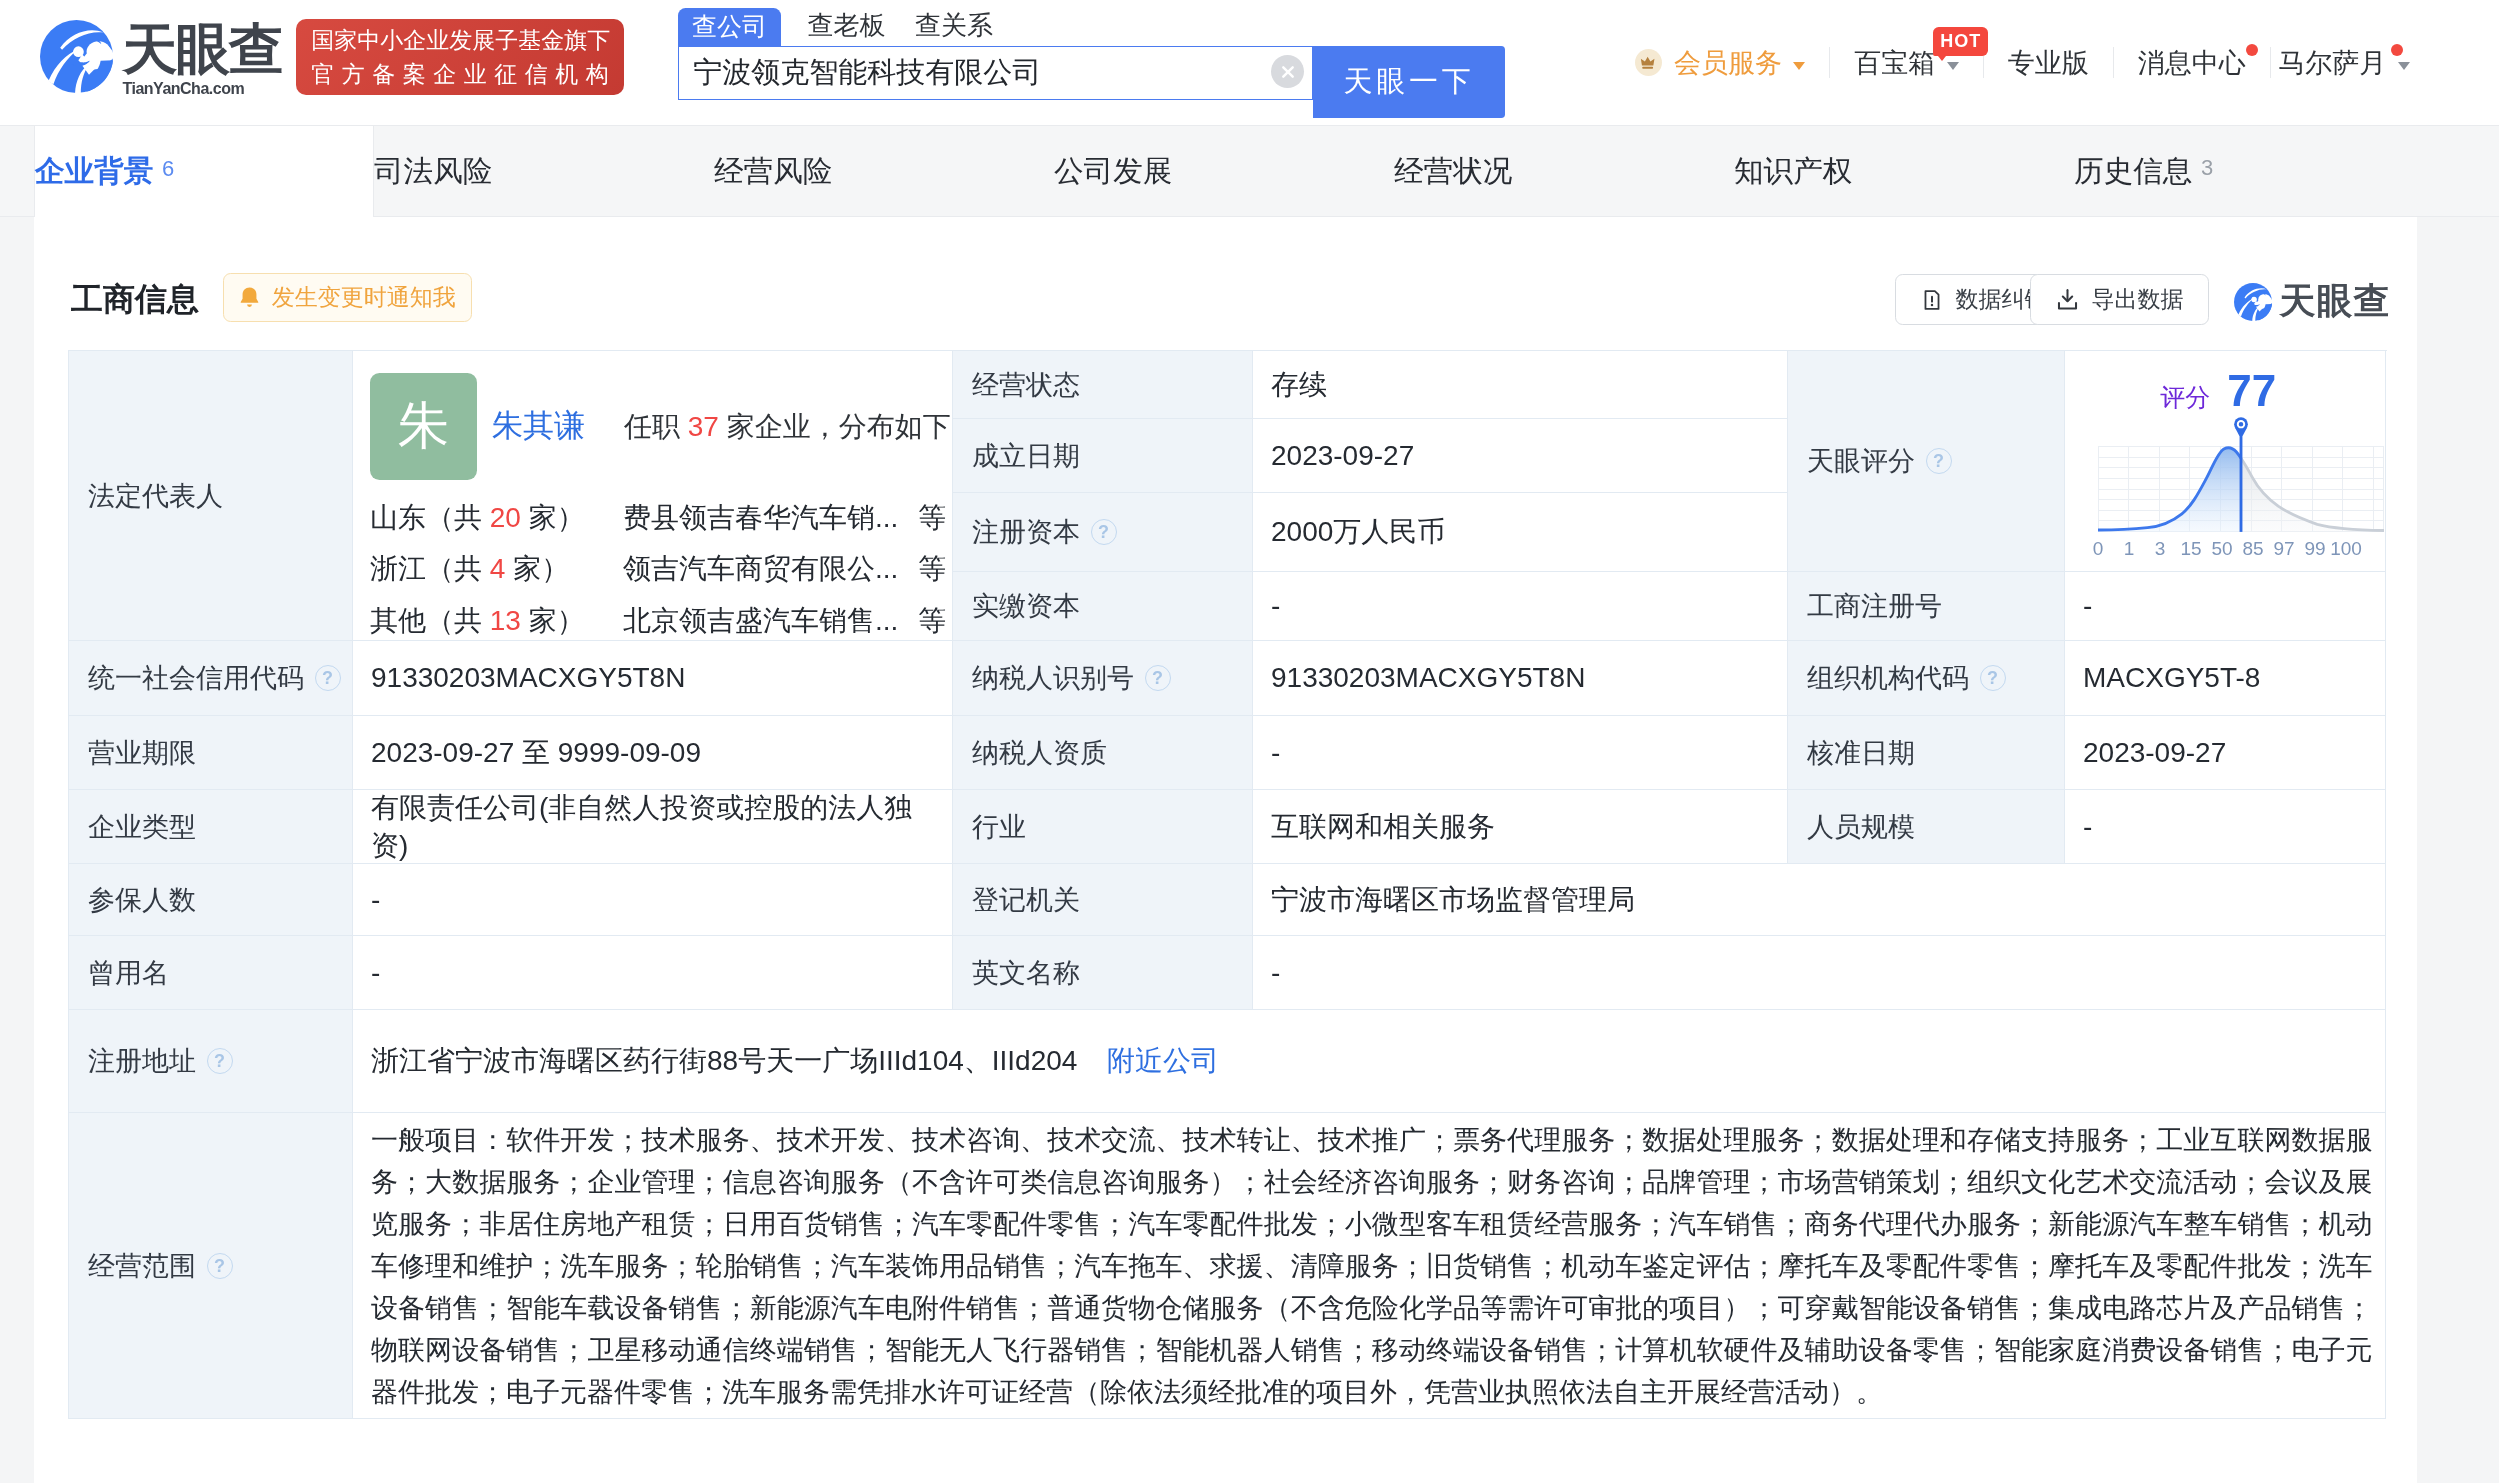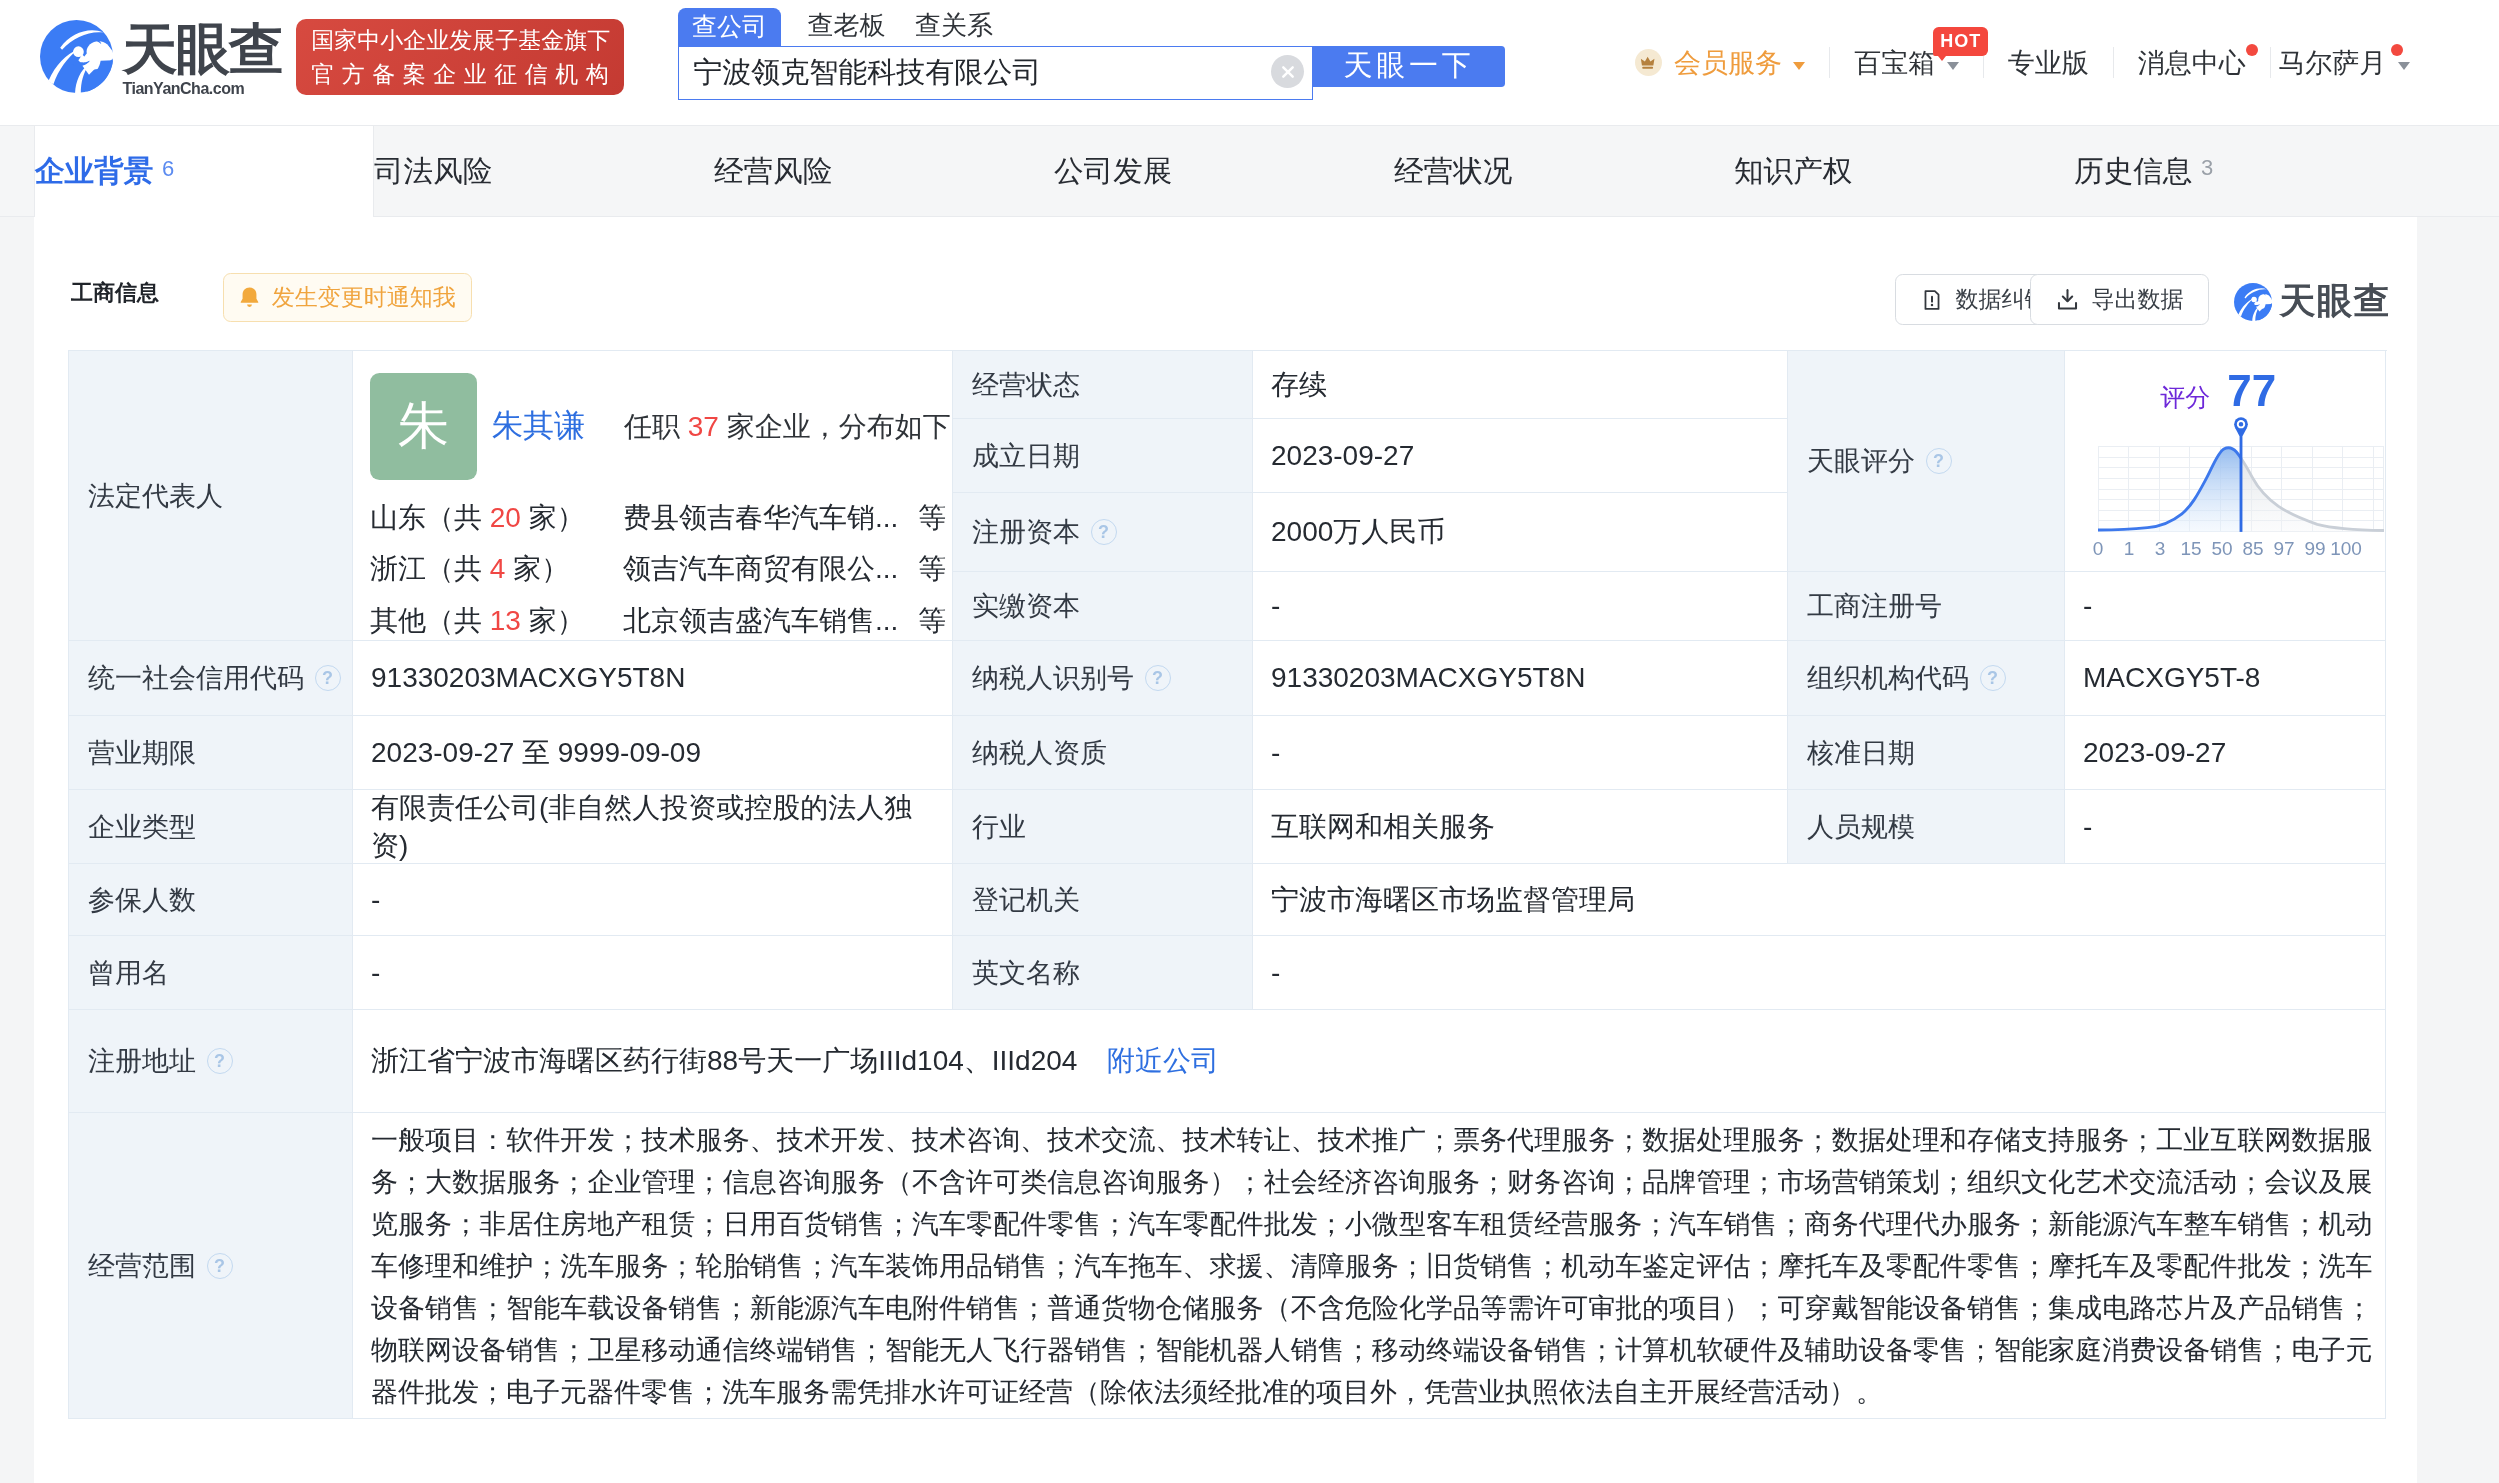--- a/index.html
+++ b/index.html
@@ -20,40 +20,40 @@
 .badge-l2{line-height:34px;text-align:justify;text-align-last:justify}
 .search{position:absolute;left:678px;top:7.6px}
 .s-tabs{display:flex;height:38px}
 .s-tab-active{width:103px;height:38px;background:var(--blue);border-radius:7.6px 7.6px 0 0;color:#fff;font-size:25px;display:flex;align-items:center;justify-content:center}
 .s-tab{font-size:26px;color:#2F3338;margin-left:17px;padding:0 9.5px}
 .s-tab + .s-tab{margin-left:10.5px}
 .s-row{display:flex}
 .s-input{position:relative;width:635px;height:54px;border:1.9px solid var(--blue);background:#fff}
 .s-input input{border:0;outline:0;font-size:29px;color:#23272D;padding:0 61px 0 14.3px;width:100%;height:100%;font-family:inherit;background:transparent}
 .s-clear{position:absolute;right:7.6px;top:8.6px;width:33px;height:33px;border-radius:50%;background:#D8DADE;display:flex;align-items:center;justify-content:center}
-.s-btn{width:192px;height:41px;background:var(--blue);color:#fff;font-size:29px;letter-spacing:3.8px;display:flex;align-items:center;justify-content:center;border-radius:0 3.8px 3.8px 0}
+.s-btn{width:192px;height:72px;background:var(--blue);color:#fff;font-size:29px;letter-spacing:3.8px;display:flex;align-items:center;justify-content:center;border-radius:0 3.8px 3.8px 0}
 .usermenu{position:absolute;left:1625px;top:0;height:125px;display:flex;align-items:center}
 .um-item{display:flex;align-items:center;font-size:27px;color:#2F3338;position:relative;padding:0 24px;height:125px}
 .um-item.vip{color:#EF9C3D;padding-left:9.5px}
 .um-div{width:1px;height:30.5px;background:#E7E9EC}
 .crown{width:27px;height:27px;border-radius:50%;background:#F5E9D2;display:flex;align-items:center;justify-content:center;margin-right:12.4px}
 .caret{width:0;height:0;border-left:6.7px solid transparent;border-right:6.7px solid transparent;border-top:8.6px solid #8A9099;margin-left:11.4px;transform:translateY(2.9px)}
 .caret.or{border-top-color:#EF9C3D}
 .hot{position:absolute;top:27px;right:-5.7px;width:55px;height:29px;background:#F4473D;border-radius:5.7px 5.7px 5.7px 1.9px;color:#fff;font-size:18px;font-weight:bold;display:flex;align-items:center;justify-content:center;letter-spacing:1px}
 .hot:after{content:"";position:absolute;left:4.8px;bottom:-4.8px;border-left:4.8px solid transparent;border-right:4.8px solid transparent;border-top:5.7px solid #F4473D}
 .reddot{position:absolute;top:44px;right:11.4px;width:12.4px;height:12.4px;border-radius:50%;background:#F3493F}
 .reddot.u{right:30.5px}
 .um-item.user{padding-left:7.6px}
 .navtabs{position:absolute;top:125px;left:0;width:2500px;height:92px;background:#F5F6F7;border-top:1px solid #E9EBEE;border-bottom:1px solid #E9EBEE;display:flex;padding-left:34px}
 .navtab{width:340px;display:flex;align-items:center;justify-content:flex-start;font-size:29.6px;color:#282C33}
 .navtab .cnt{font-size:22px;margin-left:8.6px;color:#9AA0A8;font-weight:normal;transform:translateY(-2.9px)}
 .navtab.active{background:#fff;border-left:1px solid #E9EBEE;border-right:1px solid #E9EBEE;margin-bottom:-1px;color:var(--navblue);font-weight:bold}
 .navtab.active .cnt{color:#5B8BF0}
 .container{position:absolute;top:217px;left:34px;width:2383px;height:1266px;background:#fff}
-.sec-title{position:absolute;left:37px;top:61px;font-size:22px;font-weight:bold;color:#20242A}
+.sec-title{position:absolute;left:37px;top:61px;font-size:32px;font-weight:bold;color:#20242A}
 .notify-btn{position:absolute;left:189px;top:56px;height:49px;padding:0 15.3px;border:1px solid #F7DFAF;background:#FFFBF2;border-radius:7.6px;color:#F0A43E;font-size:23px;display:flex;align-items:center;gap:11.4px}
 .gbtn{position:absolute;top:57px;height:51px;border:1px solid #D8DCE1;border-radius:7.6px;font-size:23px;color:#383E45;display:flex;align-items:center;gap:12.4px;padding:0 25px;background:#fff;white-space:nowrap}
 .gbtn.correct{left:1861px}
 .gbtn.export{left:1996px}
 .watermark{position:absolute;left:2200px;top:60px;display:flex;align-items:center}
 .watermark .wm-t{font-size:36px;font-weight:bold;color:#474D55;margin-left:7.6px;letter-spacing:1px}
 .table{position:absolute;left:34px;top:133px;width:2319px;display:grid;grid-template-columns:284px 600px 300px 535px 277px 321px;grid-template-rows:68px 74px 79px 69px 75px 74px 74px 72px 74px 103px 306px;border-top:1px solid var(--bd);border-left:1px solid var(--bd)}
 .c{border-right:1px solid var(--bd);border-bottom:1px solid var(--bd);display:flex;align-items:center;font-size:28px;background:#fff;overflow:hidden}
 .lab{background:var(--labbg);color:var(--lab);padding-left:19px;gap:10.5px;font-size:27px}
 .val{color:var(--val);padding-left:18px;padding-right:7.6px}

